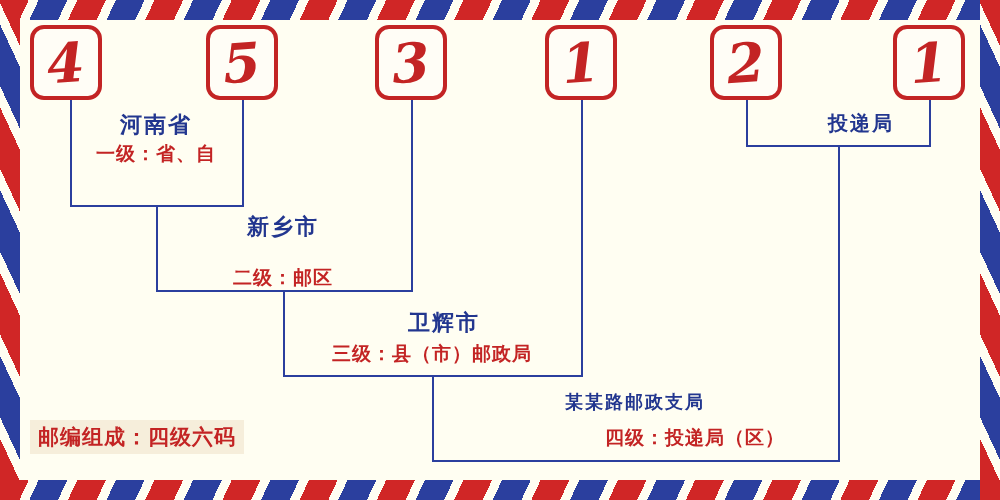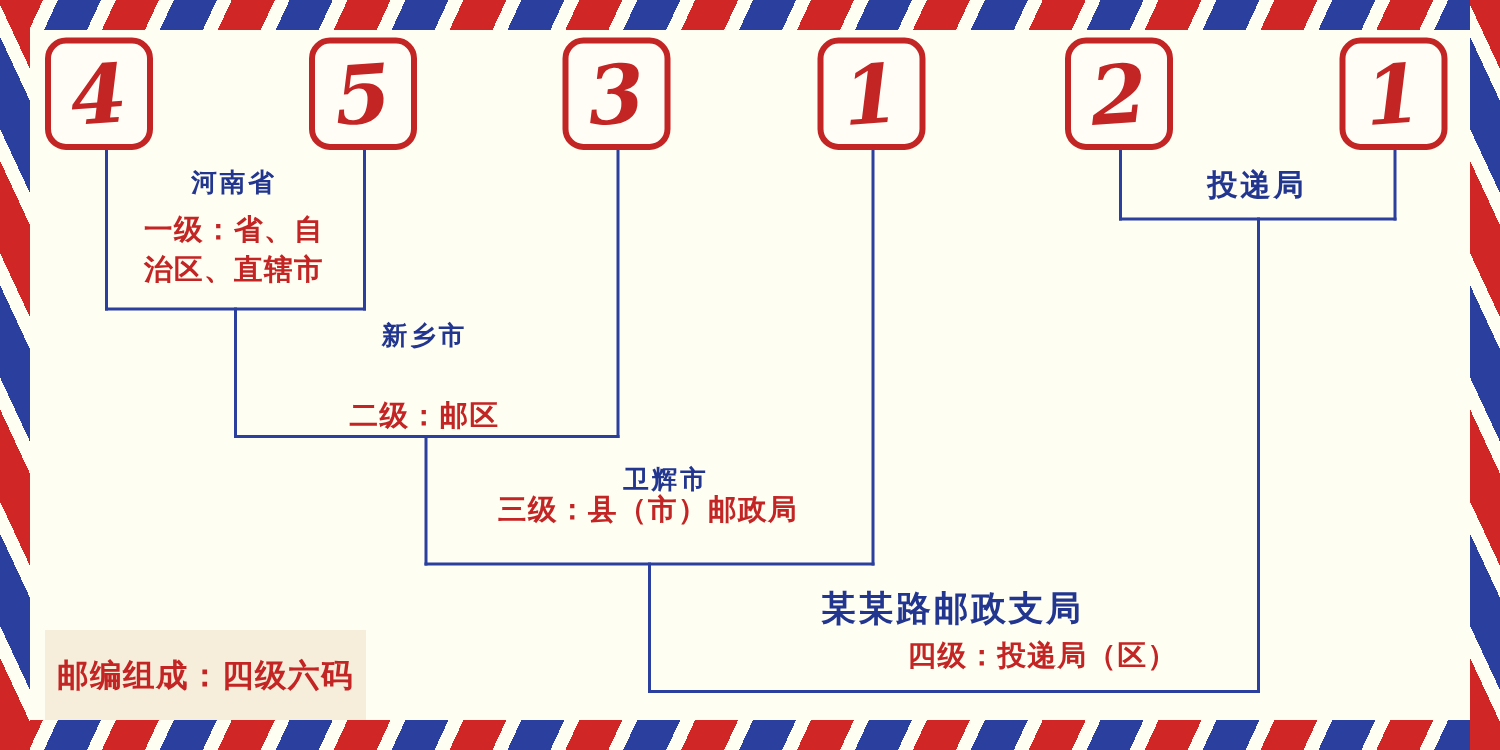--- a/index.html
+++ b/index.html
@@ -36,29 +36,29 @@
     font-family:"DejaVu Serif", serif;font-style:italic;font-weight:bold;
     font-size:54px;color:#c32424;line-height:1;transform:rotate(-4deg);
   }
   .b1{left:30px;}.b2{left:206px;}.b3{left:375px;}.b4{left:545px;}.b5{left:710px;}.b6{left:893px;}
 
   .vline,.hline{position:absolute;background:#2b3f9e;z-index:1;}
   .vline{width:2px;}
   .hline{height:2px;}
 
   .label-name{
-    position:absolute;color:#22368f;font-weight:bold;font-size:17px;
+    position:absolute;color:#22368f;font-weight:bold;font-size:22px;
     text-align:center;z-index:2;letter-spacing:2px;
   }
   .label-desc{
     position:absolute;color:#c32424;font-weight:bold;font-size:19px;
     text-align:center;z-index:2;line-height:27px;letter-spacing:1px;
   }
   .footer-note{
-    position:absolute;left:30px;top:420px;padding:16px 8px;
+    position:absolute;left:30px;top:420px;padding:3px 8px;
     background:rgba(222,196,160,0.28);
     color:#c32424;font-weight:bold;font-size:21px;letter-spacing:1px;z-index:2;
   }
 </style>
 </head>
 <body>
 
 <div>
 
   <div class="stripe stripe-top"></div>
@@ -84,41 +84,40 @@
   <div class="digit-box b6">
       <span class="digit">1</span>
     </div>
 
   <div class="vline" style="left:70px;top:100px;height:107px;"></div>
   <div class="hline" style="left:70px;top:205px;width:174px;"></div>
   <div class="vline" style="left:242px;top:100px;height:107px;"></div>
   <div class="label-name" style="left:56px;top:110px;width:200px;">河南省</div>
   <div class="label-desc" style="left:56px;top:140px;width:200px;text-align:center;">
     <div>一级：省、自</div>
-    <div>治区、直辖市</div>
   </div>
 
   <div class="vline" style="left:156px;top:205px;height:87px;"></div>
   <div class="hline" style="left:156px;top:290px;width:257px;"></div>
   <div class="vline" style="left:411px;top:100px;height:192px;"></div>
   <div class="label-name" style="left:183px;top:212px;width:200px;">新乡市</div>
   <div class="label-desc" style="left:183px;top:264px;width:200px;">二级：邮区</div>
 
   <div class="vline" style="left:283px;top:290px;height:87px;"></div>
   <div class="hline" style="left:283px;top:375px;width:300px;"></div>
   <div class="vline" style="left:581px;top:100px;height:277px;"></div>
   <div class="label-name" style="left:344px;top:308px;width:200px;">卫辉市</div>
-  <div class="label-desc" style="left:282px;top:327px;width:300px;">三级：县（市）邮政局</div>
+  <div class="label-desc" style="left:282px;top:340px;width:300px;">三级：县（市）邮政局</div>
 
   <div class="vline" style="left:746px;top:100px;height:47px;"></div>
   <div class="hline" style="left:746px;top:145px;width:185px;"></div>
   <div class="vline" style="left:929px;top:100px;height:47px;"></div>
-  <div class="label-name" style="left:758px;top:110px;width:160px;font-size:20px;">投递局</div>
+  <div class="label-name" style="left:781px;top:110px;width:160px;font-size:20px;">投递局</div>
 
   <div class="vline" style="left:432px;top:375px;height:87px;"></div>
   <div class="hline" style="left:432px;top:460px;width:408px;"></div>
   <div class="vline" style="left:838px;top:145px;height:317px;"></div>
-  <div class="label-name" style="left:485px;top:390px;width:300px;font-size:23px;">某某路邮政支局</div>
+  <div class="label-name" style="left:485px;top:390px;width:300px;font-size:18px;">某某路邮政支局</div>
   <div class="label-desc" style="left:485px;top:424px;width:300px;text-align:right;">四级：投递局（区）</div>
 
   <div class="footer-note">邮编组成：四级六码</div>
 
 </div>
 
 </body></html>

